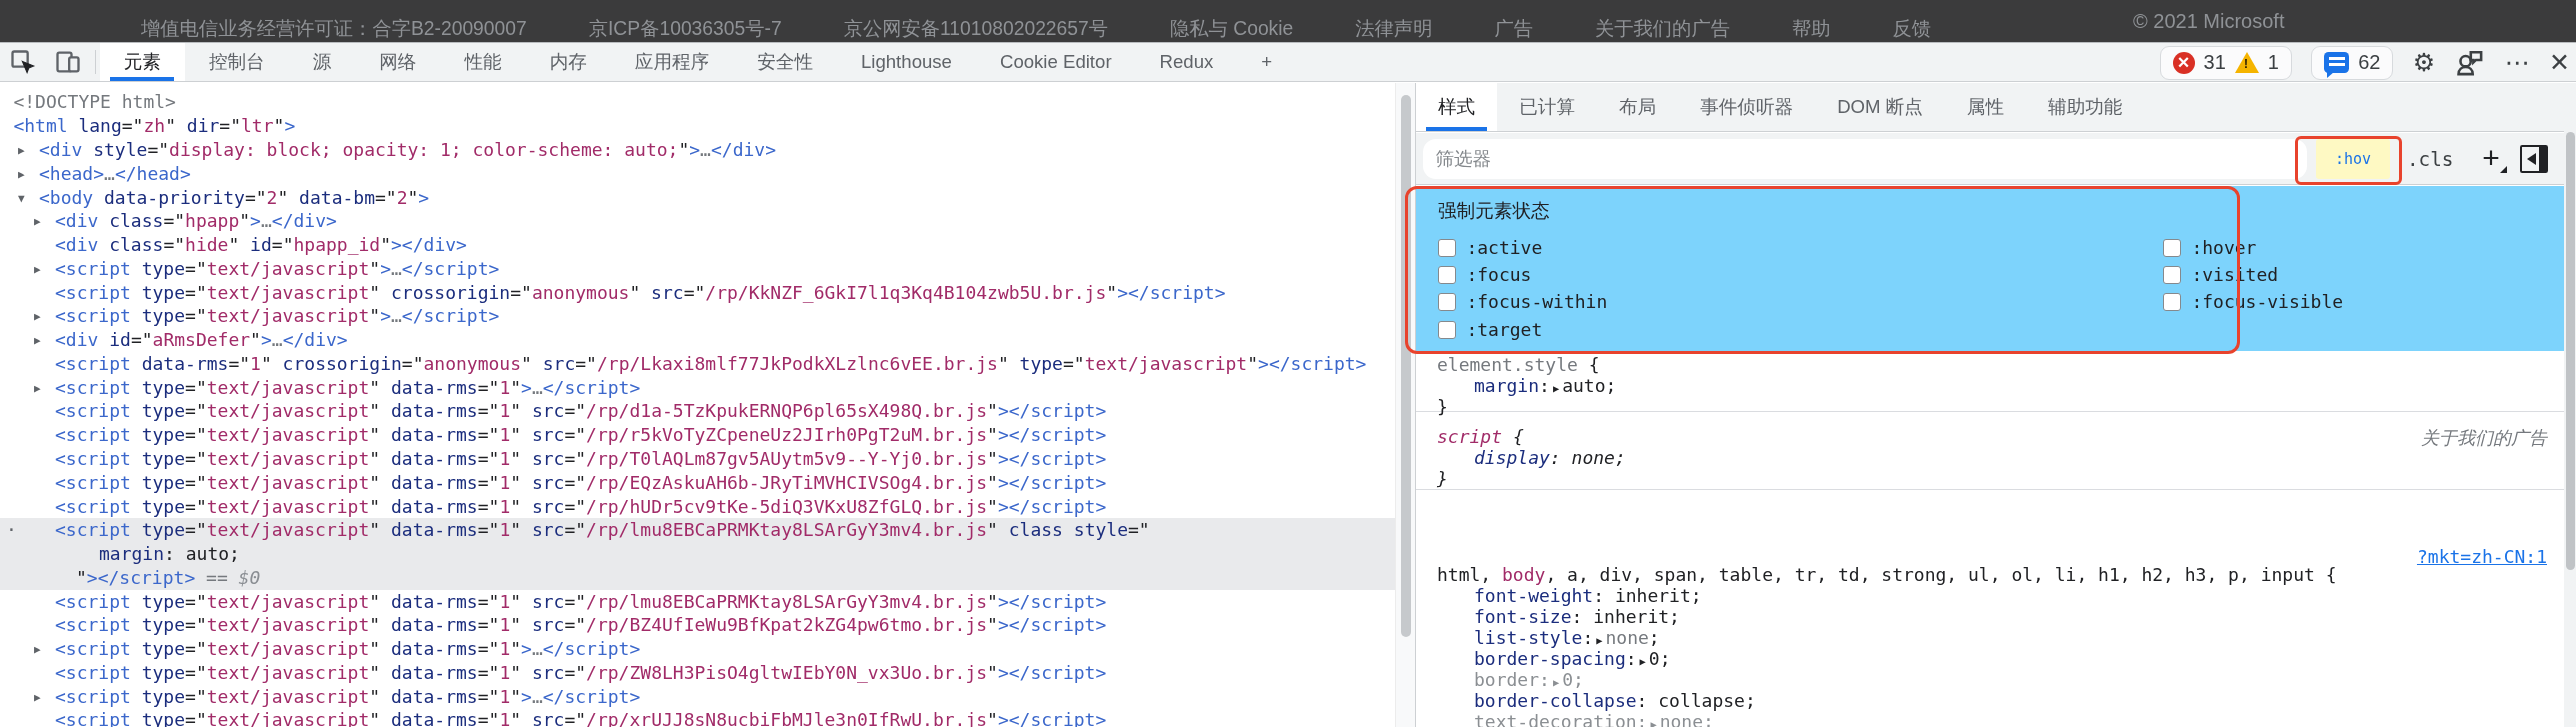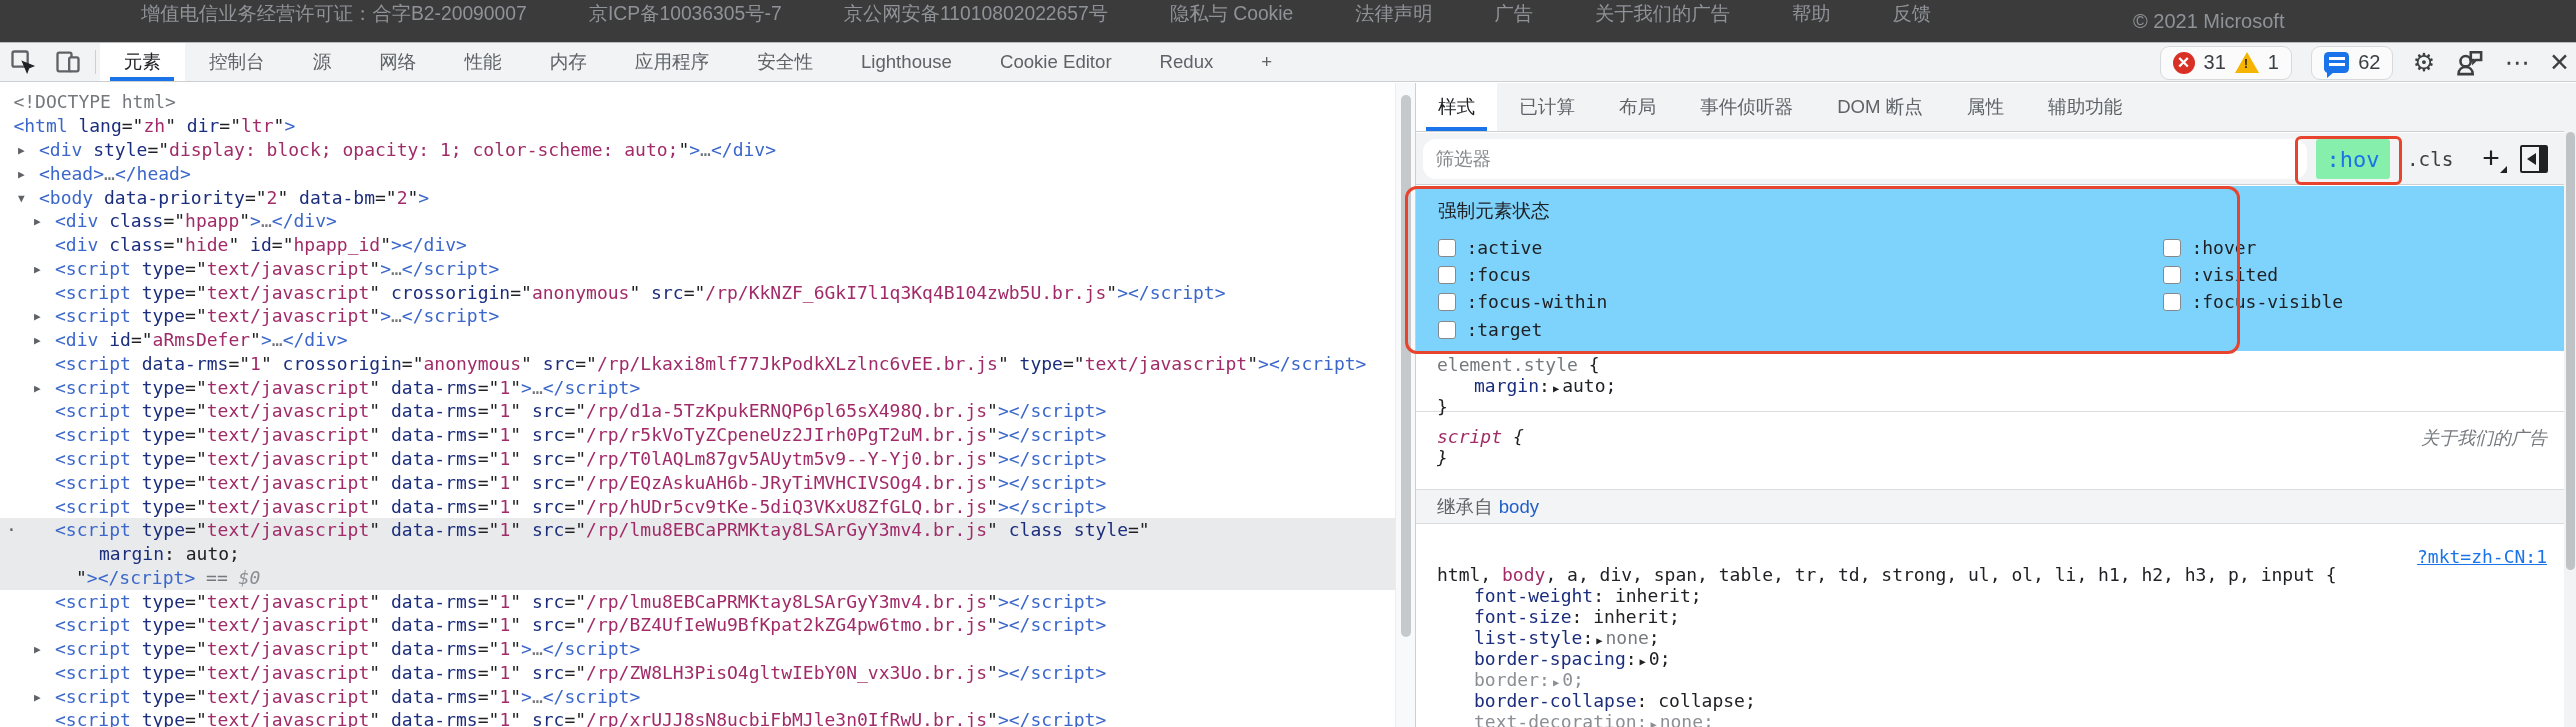--- a/index.html
+++ b/index.html
@@ -1,21 +1,21 @@
 <!DOCTYPE html>
 <html style="font-size:12px"><head>
 <meta charset="utf-8">
 <style>
   * { margin:0; padding:0; box-sizing:border-box; }
   html,body { width:2576px; height:728px; overflow:hidden; background:#fff;
     font-family:"Liberation Sans", sans-serif; }
 
   
   #page-footer-bar { position:absolute; left:0; top:0; width:2576px; height:42px;
-    background:#3b3b3c; display:flex; align-items:flex-start; padding-left:141px; gap:62px; }
+    background:#3b3b3c; display:flex; align-items:flex-end; padding-left:141px; gap:62px; }
   #page-footer-bar .flink { color:#8f9296; font-size:19.3px; white-space:nowrap; }
   #copyright { position:absolute; left:2133px; top:10.4px; color:#8f9296; font-size:20px; }
 
   
   #main-toolbar { position:absolute; left:0; top:42px; width:2576px; height:40px;
     background:#f1f3f4; border-top:0.7px solid #b9bcbf; border-bottom:0.7px solid #cdd0d3;
     display:flex; align-items:stretch; }
   .tb-icon { width:45px; display:flex; align-items:center; justify-content:center; }
   .tb-sep { width:0.7px; background:#cdd0d3; margin:7.4px 4.5px; }
   .tab { display:flex; align-items:center; padding:0 24px; font-size:18.6px; color:#5f6368;
@@ -66,21 +66,21 @@
   #styles-tabs { position:absolute; left:0; top:0; width:1161px; height:49px; background:#f1f3f4;
     border-bottom:0.7px solid #cdd0d3; display:flex; }
   #styles-tabs .tab { font-size:18.6px; padding:0 22px; }
   #filter-row { position:absolute; left:0; top:50px; width:1161px; height:52px; background:#f1f3f4;
     border-bottom:0.7px solid #cdd0d3; }
   #filter-input { position:absolute; left:7.4px; top:6px; width:884px; height:40px; background:#fff;
     border:none; outline:none; border-radius:13px; font-size:18.6px; color:#202124; padding:0 12px;
     font-family:"Liberation Sans", sans-serif; }
   #filter-input::placeholder { color:#84888c; }
   #pseudo-state-toggle { position:absolute; left:900px; top:6px; width:74px; height:40px;
-    background:#86efac; border-radius:3px; color:#1a73e8; font-size:22px;
+    background:#fef9c3; border-radius:3px; color:#1a73e8; font-size:15px;
     font-family:"DejaVu Sans Mono", monospace; display:flex; align-items:center; justify-content:center; }
   #class-toggle { position:absolute; left:991px; top:6px; height:40px; color:#3c4043; font-size:19.3px;
     font-family:"DejaVu Sans Mono", monospace; display:flex; align-items:center; }
   #add-rule-btn { position:absolute; left:1058px; top:3px; width:34px; height:43px; color:#202124;
     font-size:30px; display:flex; align-items:center; justify-content:center; }
   #add-rule-btn::after { content:""; position:absolute; right:1.5px; bottom:6px;
     border-left:7.4px solid transparent; border-bottom:7.4px solid #202124; }
   #sidebar-toggle { position:absolute; left:1104px; top:12px; width:28px; height:28px;
     border:2.2px solid #202124; border-radius:2.2px; }
   #sidebar-toggle::before { content:""; position:absolute; right:0; top:0; width:6.7px; height:24px; background:#202124; }
@@ -281,27 +281,26 @@
     <div class="rule-line"><span class="sel-gray">element.style</span> <span>{</span></div>
     <div id="es-props">
         <div class="prop-row"><span class="prop-name">margin</span>:<span class="tri">▶</span><span class="prop-val">auto</span>;</div>
       </div>
     <div class="rule-line">}</div>
   </div>
 
   <div class="rule-section italic-rule" id="rule-script" style="top:336px; height:71px; border-bottom:0.7px solid #dadce0; padding:7.4px 0 0 21px;">
     <div class="ua-note">关于我们的广告</div>
     <div class="rule-line"><span class="tok-v">script</span> <span>{</span></div>
+    <div id="sc-props">
+        <div class="prop-row"><span class="prop-name">display</span>: <span class="prop-val">none</span>;</div>
+      </div>
     <div class="rule-line">}</div>
   </div>
 
-  <div id="inherited-header">
-    <span>继承自</span>
-    <span id="inherited-from-link">body</span>
-  </div>
 
   <div class="rule-section" id="rule-inherited" style="top:432px; height:251px; padding:1.5px 0 0 21px;margin-top:28px;">
     <div id="src-link">?mkt=zh-CN:1</div>
     <div class="rule-line" style="margin-top:19.3px;">
       <span>html, </span><span class="tok-selbody">body</span><span>, a, div, span, table, tr, td, strong, ul, ol, li, h1, h2, h3, p, input </span><span>{</span>
     </div>
     <div id="in-props">
         <div class="prop-row"><span class="prop-name">font-weight</span>: <span class="prop-val">inherit</span>;</div>
         <div class="prop-row"><span class="prop-name">font-size</span>: <span class="prop-val">inherit</span>;</div>
         <div class="prop-row"><span class="prop-name">list-style</span>:<span class="tri">▶</span><span class="prop-val val-gray">none</span>;</div>

